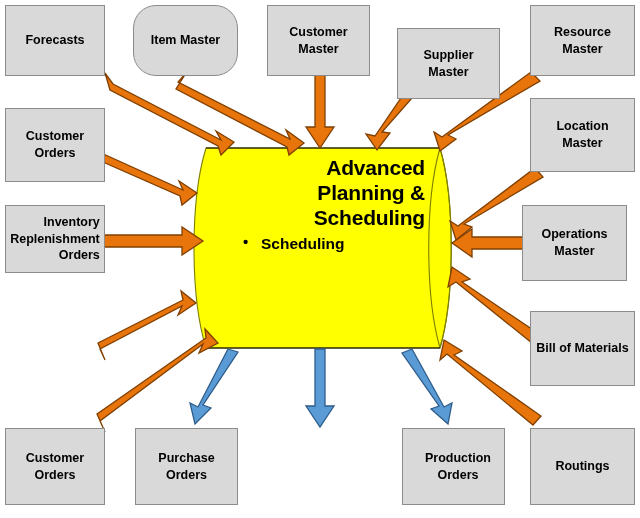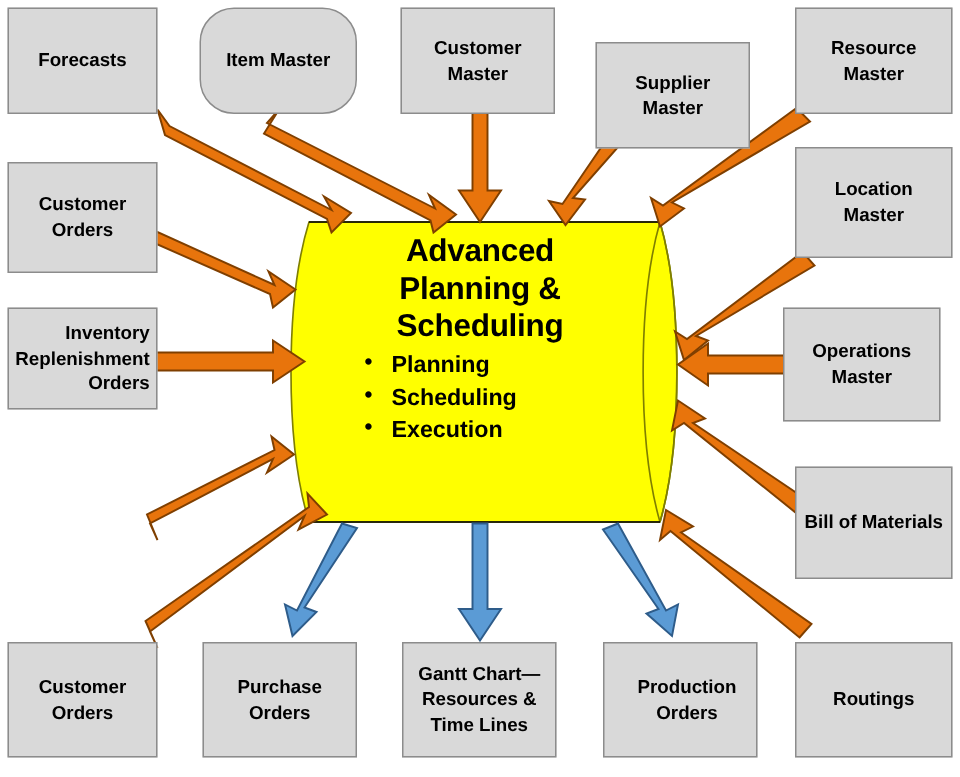--- a/index.html
+++ b/index.html
@@ -52,20 +52,21 @@
     z-index: 6;
     text-align: center;
     color: #000000;
   }
   #hub-title {
     font-size: 21px;
     font-weight: bold;
     line-height: 1.18;
     white-space: pre-line;
     letter-spacing: -0.2px;
+    text-align: right;
   }
   #hub-bullets {
     list-style: none;
     margin: 3px 0 0 0;
     padding: 0 0 0 28px;
     text-align: left;
   }
   #hub-bullets li {
     font-size: 15.5px;
     font-weight: bold;
@@ -139,23 +140,21 @@
 
       <polygon points="412,349 402,353 439,406 431,409 448,424 452,403 444,407"></polygon>
     </g>
   </svg>
 
   <div id="hub-text">
     <div id="hub-title">Advanced
 Planning &amp;
 Scheduling</div>
     <ul id="hub-bullets">
-      <li>Planning</li>
       <li>Scheduling</li>
-      <li>Execution</li>
     </ul>
   </div>
 
   <div class="node-box" style="left:5px; top:5px; width:100px; height:71px;">
     <span class="node-label">Forecasts</span>
   </div>
 
   <div class="node-box" style="left:5px; top:108px; width:100px; height:74px;">
     <span class="node-label">Customer
 Orders</span>
@@ -207,24 +206,19 @@
 
   <div class="node-box" style="left:530px; top:428px; width:105px; height:77px;justify-content:center;">
     <span class="node-label">Routings</span>
   </div>
 
   <div class="node-box" style="left:135px; top:428px; width:103px; height:77px;">
     <span class="node-label">Purchase
 Orders</span>
   </div>
 
-  <div class="node-box" style="left:268px; top:428px; width:103px; height:77px;">
-    <span class="node-label">Gantt Chart—
-Resources &amp;
-Time Lines</span>
-  </div>
 
   <div class="node-box" style="left:402px; top:428px; width:103px; height:77px;padding-left:12px;">
     <span class="node-label">Production
 Orders</span>
   </div>
 
 </div>
 
 </body></html>

